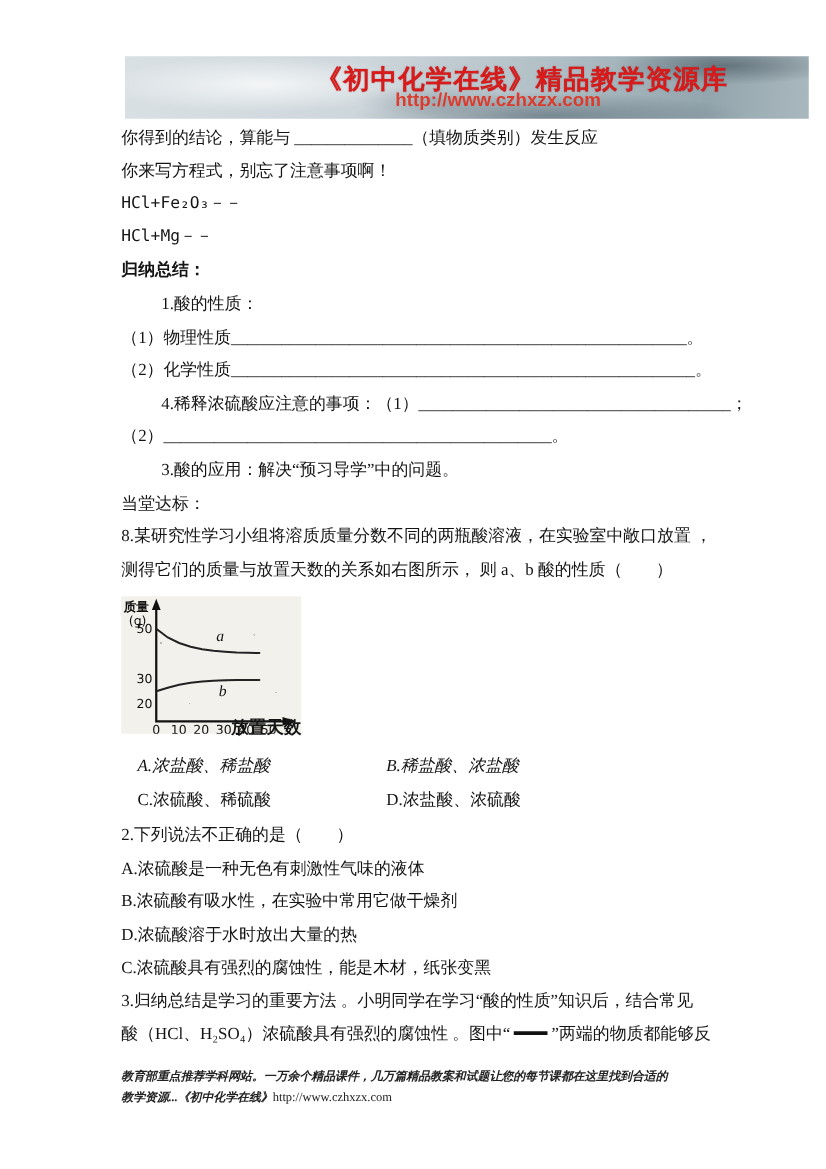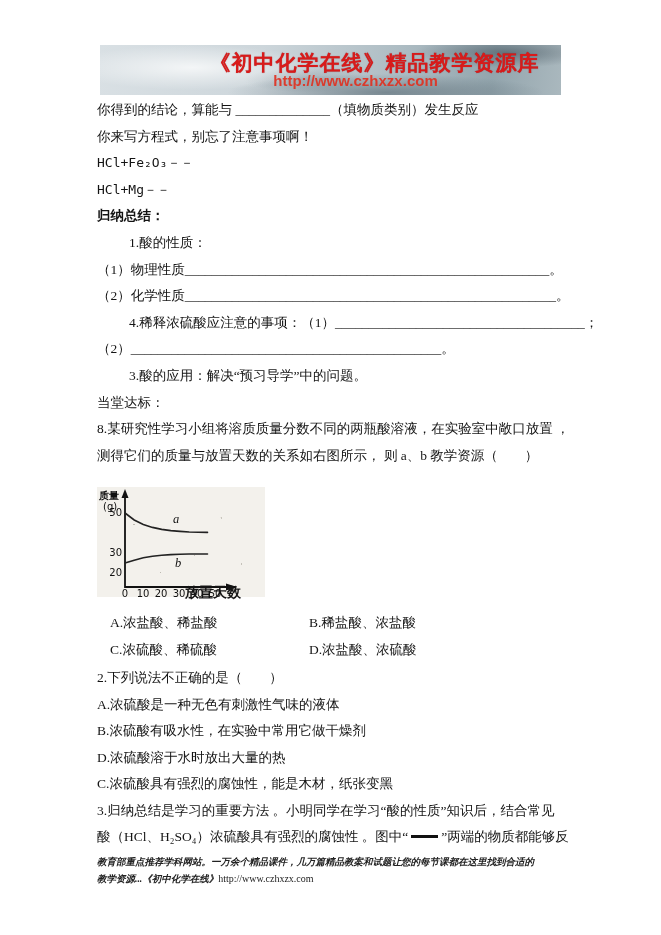--- a/index.html
+++ b/index.html
@@ -7,21 +7,21 @@
   body {
     width:661px; height:935px;
     position:relative;
     overflow:hidden;
     font-family:"Liberation Serif","DejaVu Serif",serif;
     color:#141414;
   }
   
   .banner {
     position:absolute; left:100px; top:45px;
-    width:461px; height:50px;
+    width:547px; height:50px;
     display:flex; flex-direction:column; align-items:center; justify-content:center;
     background:
       radial-gradient(ellipse 130px 22px at 88% 15%, rgba(60,75,85,.55), transparent 70%),
       radial-gradient(ellipse 220px 26px at 62% 95%, rgba(75,92,102,.55), transparent 72%),
       radial-gradient(ellipse 170px 30px at 20% 45%, rgba(255,255,255,.75), transparent 75%),
       radial-gradient(ellipse 90px 18px at 45% 70%, rgba(110,125,135,.35), transparent 70%),
       linear-gradient(96deg,#d9e0e4 0%,#cdd6db 35%,#adbcc3 65%,#93a5ad 85%,#aab8be 100%);
     overflow:hidden;
   }
   .banner-title {
@@ -43,22 +43,22 @@
     position:absolute; left:97px; top:97px; width:470px;
     font-size:13.5px; line-height:26.6px;
     white-space:nowrap;
   }
   .doc .ln { height:26.6px; }
   .mono { font-family:"DejaVu Sans Mono","Liberation Mono",monospace; font-size:13px; }
   .bold { font-weight:bold; }
   .ind  { padding-left:32px; }
   
   .fig {
-    margin-top:18px; margin-bottom:5px;
-    width:168px; height:110px;
+    margin-top:8px; margin-bottom:5px;
+    width:144px; height:110px;
     background:
       radial-gradient(circle 1.2px at 22% 34%, #bdbab2 60%, transparent 70%),
       radial-gradient(circle 1px  at 58% 62%, #c5c2ba 60%, transparent 70%),
       radial-gradient(circle 1.3px at 74% 28%, #c9c6be 60%, transparent 70%),
       radial-gradient(circle 1px  at 38% 78%, #bdbab2 60%, transparent 70%),
       radial-gradient(circle 1.1px at 86% 70%, #c5c2ba 60%, transparent 70%),
       radial-gradient(circle 1px  at 12% 60%, #ccc9c1 60%, transparent 70%),
       #f3f1ec;
   }
   .fig svg { display:block; }
@@ -106,21 +106,21 @@
     <div class="ln bold">归纳总结：</div>
     <div class="ln ind">1.酸的性质：</div>
     <div class="ln">（1）物理性质______________________________________________________。</div>
     <div class="ln">（2）化学性质_______________________________________________________。</div>
     <div class="ln ind">4.稀释浓硫酸应注意的事项：（1）_____________________________________；</div>
     <div class="ln">（2）______________________________________________。</div>
     <div class="ln ind">3.酸的应用：解决“预习导学”中的问题。</div>
 
     <div class="ln">当堂达标：</div>
     <div class="ln">8.某研究性学习小组将溶质质量分数不同的两瓶酸溶液，在实验室中敞口放置 ，</div>
-    <div class="ln">测得它们的质量与放置天数的关系如右图所示， 则 a、b 教学资源（　　）</div>
+    <div class="ln">测得它们的质量与放置天数的关系如右图所示， 则 a、b 酸的性质（　　）</div>
 
     <div class="fig">
       <svg id="chart-svg" width="144" height="110" viewBox="0 0 144 110">
 
         <text class="lab-t" x="2" y="12">质量</text>
         <text class="tick-t" x="6" y="23">(g)</text>
 
         <polyline class="axis" points="28,6 28,100 138,100"></polyline>
         <polygon points="24.5,11 28,2 31.5,11" fill="#111"></polygon>
         <polygon points="129,96.5 140,100 129,103.5" fill="#111"></polygon>
@@ -139,21 +139,21 @@
         <polyline class="curve" points="28.0,26.0 37.2,33.0 46.3,37.4 55.5,40.4 64.7,42.4 73.8,43.6 83.0,44.4 92.2,45.0 101.3,45.2 110.5,45.4"></polyline>
         <polyline class="curve" points="28.0,76.0 37.2,73.2 46.3,70.8 55.5,69.2 64.7,68.2 73.8,67.6 83.0,67.2 92.2,67.0 101.3,67.0 110.5,67.0"></polyline>
 
         <text class="ser-t" x="76" y="36">a</text>
         <text class="ser-t" x="78" y="80">b</text>
       </svg>
 
     </div>
     <div style="margin-top:-16px; margin-left:88px; height:16px; font-size:14px; font-weight:bold; line-height:14px;">放置天数</div>
 
-    <div class="opt-row" style="margin-top:8px;">
+    <div class="opt-row" style="margin-top:8px;font-style:italic;">
       <div class="o1">A.浓盐酸、稀盐酸</div>
       <div>B.稀盐酸、浓盐酸</div>
     </div>
     <div class="opt-row">
       <div class="o1">C.浓硫酸、稀硫酸</div>
       <div>D.浓盐酸、浓硫酸</div>
     </div>
 
     <div class="ln" style="margin-top:1px;">2.下列说法不正确的是（　　）</div>
     <div class="ln">A.浓硫酸是一种无色有刺激性气味的液体</div>

